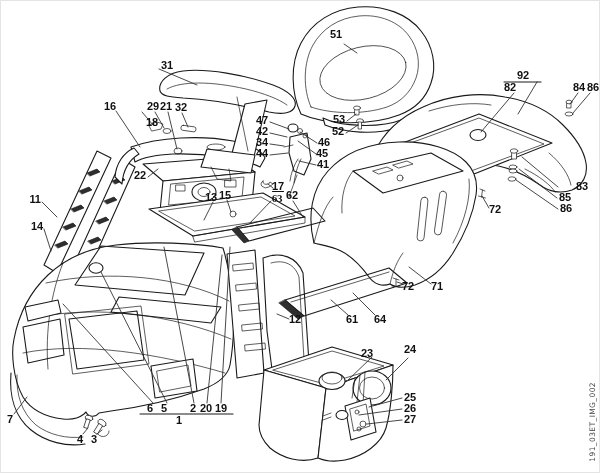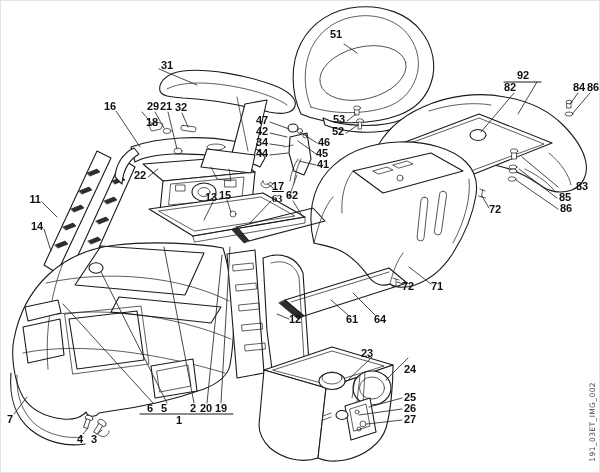--- a/index.html
+++ b/index.html
@@ -302,21 +302,21 @@
       <div class="callout" style="left: 565px; top: 185px; padding-left: 32px;">83</div>
       <div class="callout" style="left: 564px; top: 196px;">85</div>
       <div class="callout" style="left: 565px; top: 207px;">86</div>
       <div class="callout" style="left: 494px; top: 208px;">72</div>
       <div class="callout" style="left: 436px; top: 285px;">71</div>
       <div class="callout" style="left: 407px; top: 285px;">72</div>
       <div class="callout" style="left: 351px; top: 318px;">61</div>
       <div class="callout" style="left: 379px; top: 318px;">64</div>
       <div class="callout" style="left: 294px; top: 318px;">12</div>
       <div class="callout" style="left: 366px; top: 352px;">23</div>
-      <div class="callout" style="left: 409px; top: 368px;">24</div>
+      <div class="callout" style="left: 409px; top: 348px;">24</div>
       <div class="callout" style="left: 409px; top: 396px;">25</div>
       <div class="callout" style="left: 409px; top: 407px;">26</div>
       <div class="callout" style="left: 409px; top: 418px;">27</div>
       <div class="callout" style="left: 9px; top: 418px;">7</div>
       <div class="callout" style="left: 79px; top: 438px;">4</div>
       <div class="callout" style="left: 93px; top: 438px;">3</div>
       <div class="callout" style="left: 149px; top: 407px;">6</div>
       <div class="callout" style="left: 163px; top: 407px;">5</div>
       <div class="callout" style="left: 192px; top: 407px;">2</div>
       <div class="callout" style="left: 205px; top: 407px; text-align: center;">20</div>

